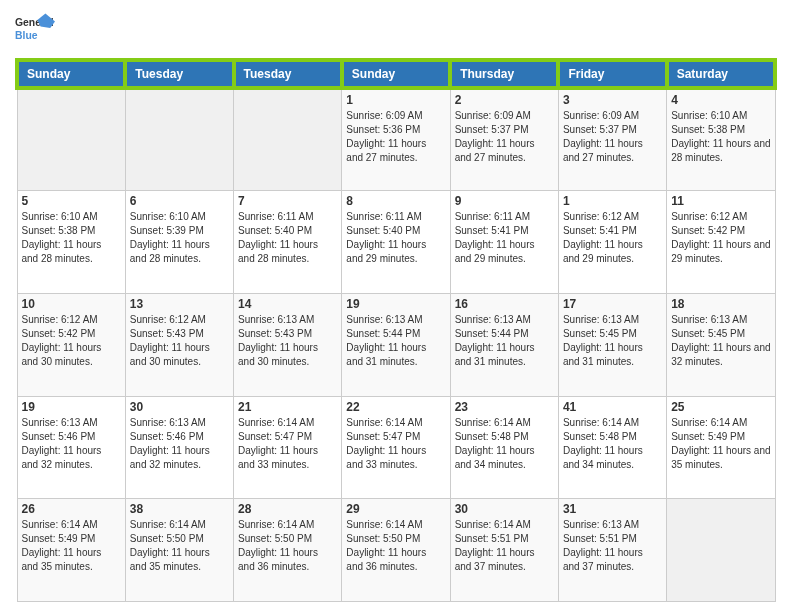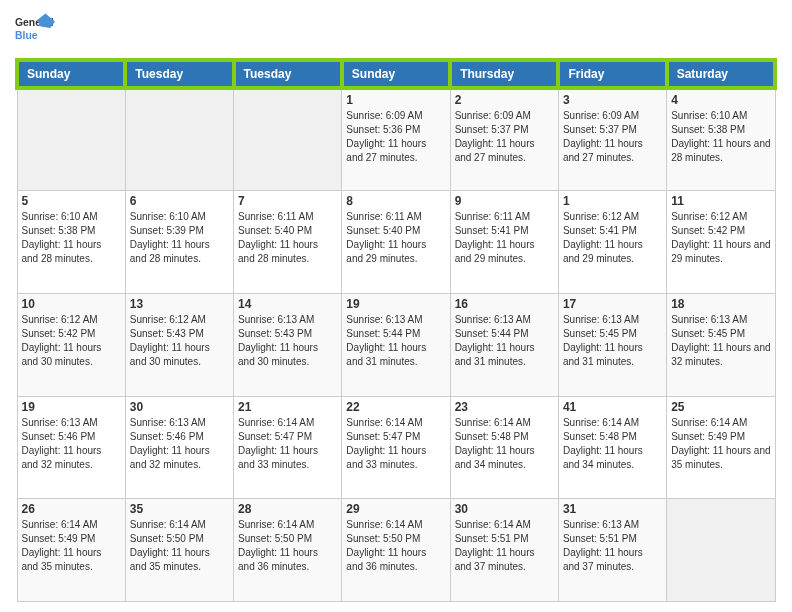--- a/index.html
+++ b/index.html
@@ -279,21 +279,21 @@
           </td>
         </tr>
         <tr>
           <td>
             <span class="day-number">26</span>
             <div class="day-info" style="white-space: pre-line;">Sunrise: 6:14 AM
 Sunset: 5:49 PM
 Daylight: 11 hours and 35 minutes.</div>
           </td>
           <td>
-            <span class="day-number">35</span>
+            <span class="day-number">38</span>
             <div class="day-info" style="white-space: pre-line;">Sunrise: 6:14 AM
 Sunset: 5:50 PM
 Daylight: 11 hours and 35 minutes.</div>
           </td>
           <td>
             <span class="day-number">28</span>
             <div class="day-info" style="white-space: pre-line;">Sunrise: 6:14 AM
 Sunset: 5:50 PM
 Daylight: 11 hours and 36 minutes.</div>
           </td>

